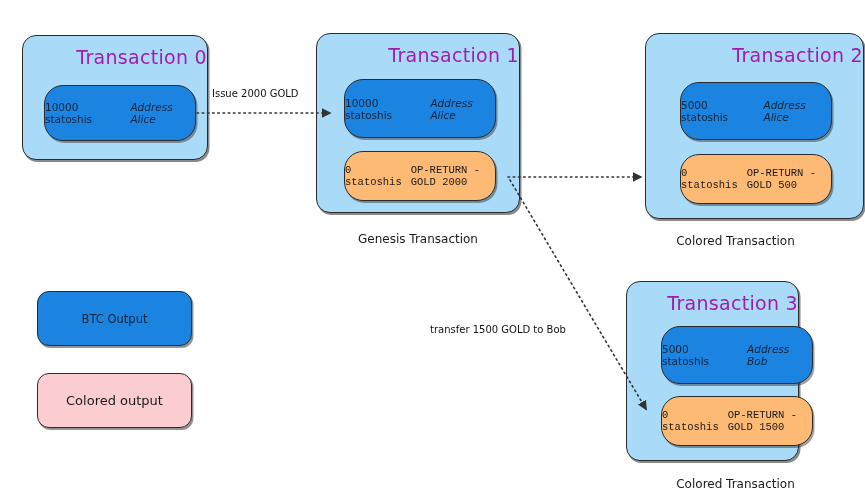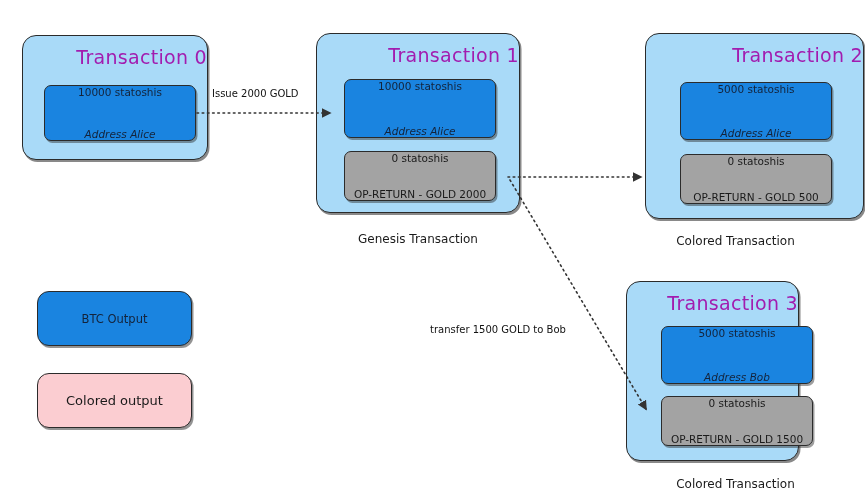--- a/index.html
+++ b/index.html
@@ -28,30 +28,29 @@
     text-align:right;
     font-size:19px;
     color:#a21caf;
     letter-spacing:.3px;
   }
 
   .out{
     position:absolute;
     box-sizing:border-box;
     border:1.6px solid #2b2b2b;
-    border-radius:7px;
+    border-radius:19px;
     display:flex;
-    flex-direction:column;
     align-items:center;
-    justify-content:space-between;
+    justify-content:flex-end;
     gap:9px;
     box-shadow:1.5px 2px 0 rgba(40,40,40,.45);
   }
   .out.btc{background:#1a84e0;}
-  .out.colored{background:#a3a3a3;}
+  .out.colored{background:#fdba74;font-family:Liberation Mono, monospace;}
   .out .l1{font-size:10.5px;color:#14233a;}
   .out .l2{font-size:10.5px;color:#14233a;font-style:italic;}
   .out.colored .l1,.out.colored .l2{color:#1a1a1a;font-style:normal;}
 
   .caption{
     position:absolute;
     text-align:center;
     font-size:12px;
     color:#1a1a1a;
     white-space:nowrap;

